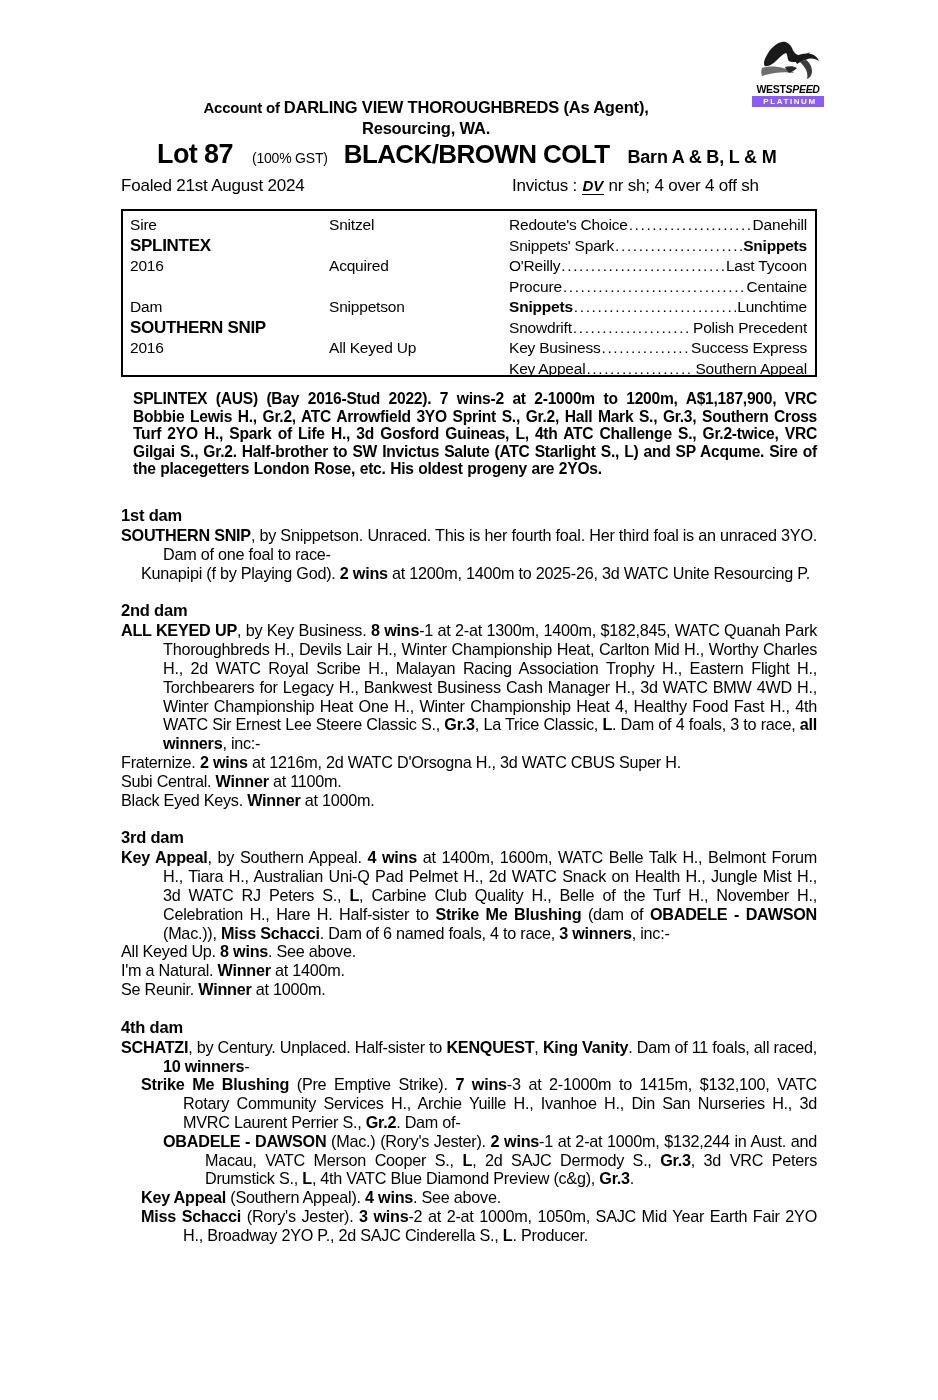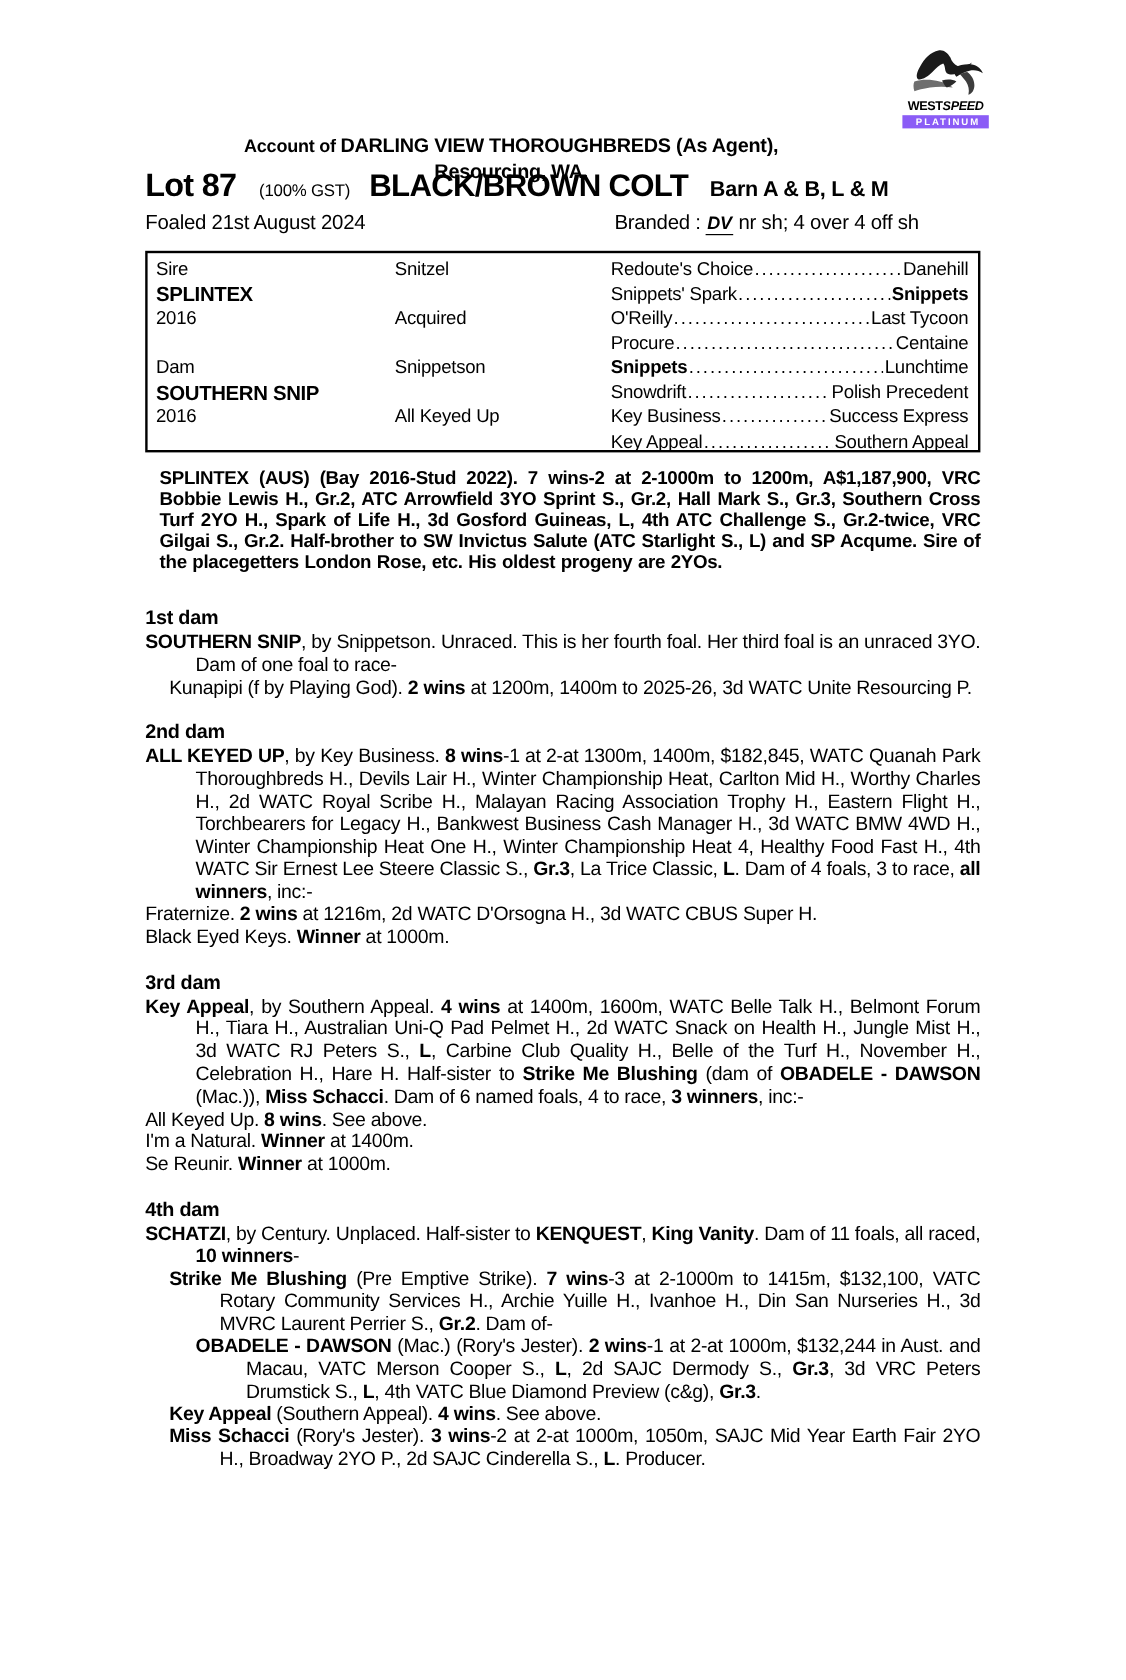--- a/index.html
+++ b/index.html
@@ -49,21 +49,21 @@
     text-align: center;
     line-height: 11px;
     margin-top: 1px;
     padding-left: 4px;
   }
 
   
   .account {
     position: absolute;
     left: 121px;
-    top: 112px;
+    top: 97px;
     width: 610px;
     text-align: center;
     font-size: 16.5px;
     font-weight: bold;
     line-height: 20px;
     letter-spacing: -0.2px;
   }
   .account .acct-prefix { font-size: 15px; }
 
   
@@ -73,20 +73,21 @@
     top: 139px;
     width: 696px;
     height: 34px;
     white-space: nowrap;
   }
   .lot-no {
     font-size: 27px;
     font-weight: bold;
     letter-spacing: -0.6px;
     vertical-align: baseline;
+    margin-left: 36px;
   }
   .gst {
     font-size: 14px;
     letter-spacing: -0.2px;
     margin-left: 19px;
   }
   .colour {
     font-size: 26px;
     font-weight: bold;
     letter-spacing: -0.6px;
@@ -227,21 +228,21 @@
     <span class="acct-prefix">Account of </span><span>DARLING VIEW THOROUGHBREDS (As Agent),</span><br>
     <span>Resourcing, WA.</span>
   </div>
 
   <div class="lotline">
     <span class="lot-no">Lot 87</span><span class="gst">(100% GST)</span><span class="colour">BLACK/BROWN COLT</span><span class="barn">Barn A &amp; B, L &amp; M</span>
   </div>
 
   <div class="foaled-row">
     <span class="foaled">Foaled 21st August 2024</span>
-    <span class="branded"><span>Branded : </span><span class="brandmark">DV</span><span> nr sh; 4 over 4 off sh</span></span>
+    <span class="branded"><span>Invictus : </span><span class="brandmark">DV</span><span> nr sh; 4 over 4 off sh</span></span>
   </div>
 
   <div class="ped">
     <div class="ped-inner">
 
       <div class="ped-row">
         <span class="c-label">Sire</span>
         <span class="c-mid">Snitzel</span>
         <span class="c-right">
             <span class="leader">
@@ -337,20 +338,21 @@
 
   <div class="body">
 
     <div class="dam-head">1st dam</div>
     <p class="txt hang1"><b>SOUTHERN SNIP</b>, by Snippetson. Unraced. This is her fourth foal. Her third foal is an unraced 3YO. Dam of one foal to race-</p>
     <p class="txt lvl1">Kunapipi (f by Playing God). <b>2 wins</b> at 1200m, 1400m to 2025-26, 3d WATC Unite Resourcing P.</p>
 
     <div class="dam-head spaced">2nd dam</div>
     <p class="txt hang1"><b>ALL KEYED UP</b>, by Key Business. <b>8 wins</b>-1 at 2-at 1300m, 1400m, $182,845, WATC Quanah Park Thoroughbreds H., Devils Lair H., Winter Championship Heat, Carlton Mid H., Worthy Charles H., 2d WATC Royal Scribe H., Malayan Racing Association Trophy H., Eastern Flight H., Torchbearers for Legacy H., Bankwest Business Cash Manager H., 3d WATC BMW 4WD H., Winter Championship Heat One H., Winter Championship Heat 4, Healthy Food Fast H., 4th WATC Sir Ernest Lee Steere Classic S., <b>Gr.3</b>, La Trice Classic, <b>L</b>. Dam of 4 foals, 3 to race, <b>all winners</b>, inc:-</p>
     <p class="txt flat nj">Fraternize. <b>2 wins</b> at 1216m, 2d WATC D'Orsogna H., 3d WATC CBUS Super H.</p>
+    <p class="txt flat nj">Subi Central. <b>Winner</b> at 1100m.</p>
     <p class="txt flat nj">Black Eyed Keys. <b>Winner</b> at 1000m.</p>
 
     <div class="dam-head spaced">3rd dam</div>
     <p class="txt hang1"><b>Key Appeal</b>, by Southern Appeal. <b>4 wins</b> at 1400m, 1600m, WATC Belle Talk H., Belmont Forum H., Tiara H., Australian Uni-Q Pad Pelmet H., 2d WATC Snack on Health H., Jungle Mist H., 3d WATC RJ Peters S., <b>L</b>, Carbine Club Quality H., Belle of the Turf H., November H., Celebration H., Hare H. Half-sister to <b>Strike Me Blushing</b> (dam of <b>OBADELE - DAWSON</b> (Mac.)), <b>Miss Schacci</b>. Dam of 6 named foals, 4 to race, <b>3 winners</b>, inc:-</p>
     <p class="txt flat nj">All Keyed Up. <b>8 wins</b>. See above.</p>
     <p class="txt flat nj">I'm a Natural. <b>Winner</b> at 1400m.</p>
     <p class="txt flat nj">Se Reunir. <b>Winner</b> at 1000m.</p>
 
     <div class="dam-head spaced">4th dam</div>
     <p class="txt hang1"><b>SCHATZI</b>, by Century. Unplaced. Half-sister to <b>KENQUEST</b>, <b>King Vanity</b>. Dam of 11 foals, all raced, <b>10 winners</b>-</p>

